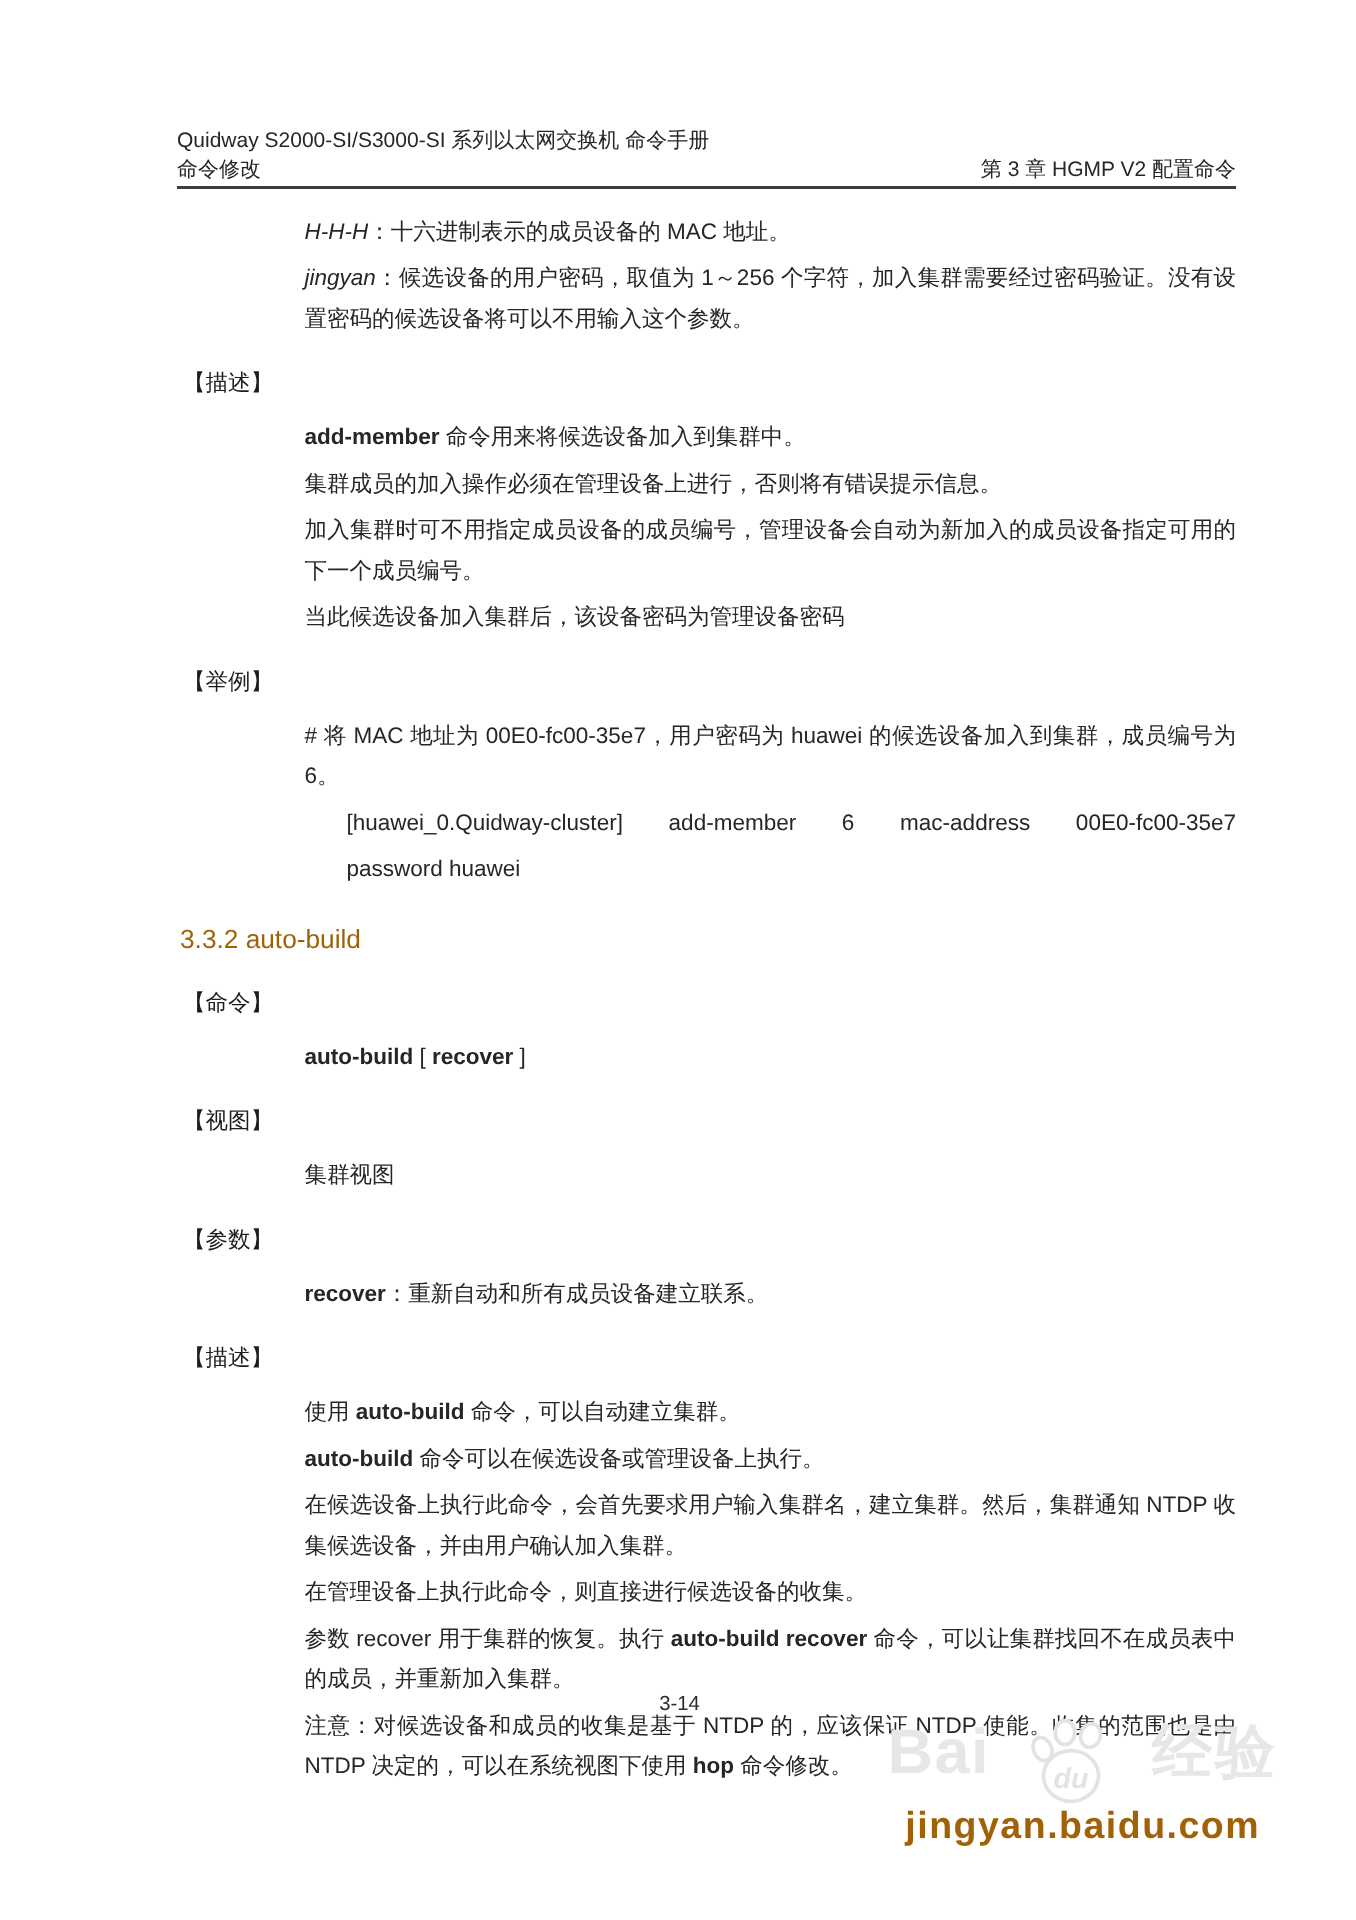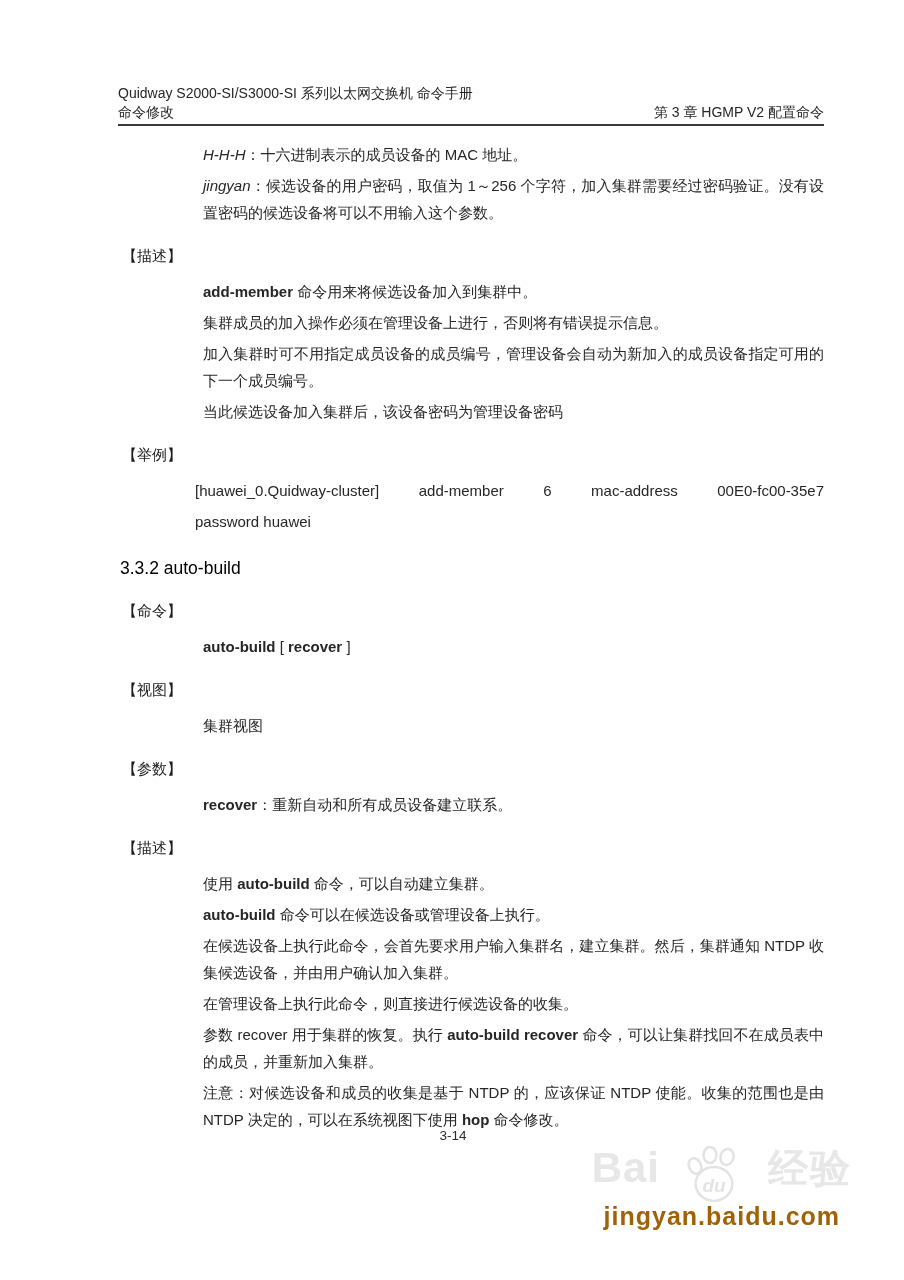--- a/index.html
+++ b/index.html
@@ -17,22 +17,22 @@
   
   .hdr-line1 { font-size: 14px; line-height: 19px; white-space: nowrap; }
   .hdr-line2 { display: flex; justify-content: space-between; font-size: 14px; line-height: 19px; }
   .hdr-rule { border-bottom: 2px solid #3c3c3c; margin-top: 2px; }
 
   
   .body-content { margin-top: 15px; }
   .block { font-size: 15px; line-height: 27px; }
   .para { margin: 4px 0 4px 85px; text-align: justify; }
   .label { margin: 16px 0 9px 4px; color: #1d1d1d; }
-  .heading { font-size: 17.5px; line-height: 26px; margin: 20px 0 2px 2px; color: #000000; }
-  .code, .code-justify { margin: 4px 0 4px 77px; }
+  .heading { font-size: 17.5px; line-height: 26px; margin: 20px 0 2px 2px; color: #a16207; }
+  .code, .code-justify { margin: 4px 0 4px 113px; }
   .code-justify { text-align: justify; text-align-last: justify; }
   span.b { font-weight: bold; }
   span.i { font-style: italic; }
 
   
   .footer {
     position: absolute; top: 1128px; left: 118px; width: 670px;
     text-align: center; font-size: 13.5px; color: #2c2c2c;
   }
 
@@ -63,20 +63,21 @@
 
   <div class="body-content">
       <div class="block para"><span class="i">H-H-H</span><span>：十六进制表示的成员设备的 MAC 地址。</span></div>
       <div class="block para"><span class="i">jingyan</span><span>：候选设备的用户密码，取值为 1～256 个字符，加入集群需要经过密码验证。没有设置密码的候选设备将可以不用输入这个参数。</span></div>
       <div class="block label"><span>【描述】</span></div>
       <div class="block para"><span class="b">add-member</span><span> 命令用来将候选设备加入到集群中。</span></div>
       <div class="block para"><span>集群成员的加入操作必须在管理设备上进行，否则将有错误提示信息。</span></div>
       <div class="block para"><span>加入集群时可不用指定成员设备的成员编号，管理设备会自动为新加入的成员设备指定可用的下一个成员编号。</span></div>
       <div class="block para"><span>当此候选设备加入集群后，该设备密码为管理设备密码</span></div>
       <div class="block label"><span>【举例】</span></div>
+      <div class="block para"><span># 将 MAC 地址为 00E0-fc00-35e7，用户密码为 huawei 的候选设备加入到集群，成员编号为 6。</span></div>
       <div class="block code-justify"><span>[huawei_0.Quidway-cluster] add-member 6 mac-address 00E0-fc00-35e7</span></div>
       <div class="block code"><span>password huawei</span></div>
       <div class="block heading"><span>3.3.2  auto-build</span></div>
       <div class="block label"><span>【命令】</span></div>
       <div class="block para"><span class="b">auto-build</span><span> [ </span><span class="b">recover</span><span> ]</span></div>
       <div class="block label"><span>【视图】</span></div>
       <div class="block para"><span>集群视图</span></div>
       <div class="block label"><span>【参数】</span></div>
       <div class="block para"><span class="b">recover</span><span>：重新自动和所有成员设备建立联系。</span></div>
       <div class="block label"><span>【描述】</span></div>

